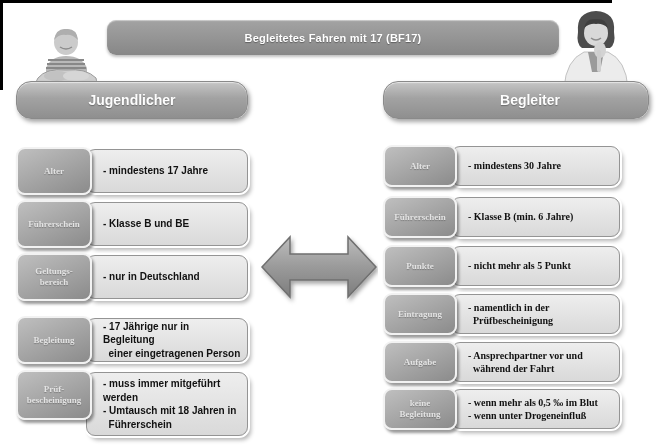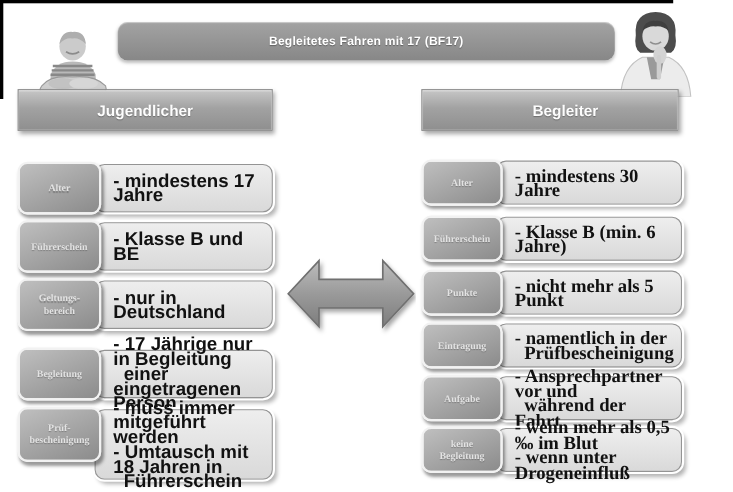--- a/index.html
+++ b/index.html
@@ -15,47 +15,47 @@
     border-radius:9px;
     box-shadow:0 2px 3px rgba(0,0,0,.25), inset 0 1px 1px rgba(255,255,255,.45);
     display:flex; align-items:center; justify-content:center;
     color:#fff; font-weight:bold; font-size:11px; letter-spacing:.2px;
     text-shadow:0 1px 1px rgba(0,0,0,.35);
   }
 
   .col-header {
     position:absolute; top:81px; height:38px;
     background:linear-gradient(#c6c6c6, #a2a2a2 45%, #8f8f8f);
-    border-radius:0;
+    border-radius:15px;
     border:1px solid #8a8a8a;
     box-shadow:2px 3px 4px rgba(0,0,0,.35), inset 0 1px 1px rgba(255,255,255,.55);
     display:flex; align-items:center; justify-content:center;
     color:#fdfdfd; font-weight:bold; font-size:14px;
     text-shadow:0 1px 1px rgba(0,0,0,.3);
   }
   .col-header.left { left:16px; width:232px; }
-  .col-header.right { left:383px; width:234px;padding-left:28px; }
+  .col-header.right { left:383px; width:266px;padding-left:28px; }
 
   .row { position:absolute; }
   .row .tab {
     position:absolute; left:0; top:0; z-index:2;
     background:linear-gradient(155deg, #bfbfbf, #8b8b8b);
     border:2px solid #f2f2f2; border-radius:9px;
     box-shadow:2px 3px 3px rgba(0,0,0,.4);
     display:flex; align-items:center; justify-content:center; text-align:center;
     color:#e3e3e3; font-weight:bold; font-size:9px; line-height:11px;
     white-space:pre-wrap; text-shadow:0 1px 1px rgba(0,0,0,.25);font-family:Liberation Serif, serif;
   }
   .row .box {
     position:absolute; z-index:1;
     background:linear-gradient(#eeeeee, #d9d9d9);
     border:1px solid #949494; border-radius:9px;
     box-shadow:0 0 0 2px #ffffff, 3px 4px 4px rgba(0,0,0,.3);
     display:flex; align-items:center;
-    color:#111; font-weight:bold; font-size:17px; line-height:13.5px;
+    color:#111; font-weight:bold; font-size:10px; line-height:13.5px;
     white-space:pre-wrap; padding:2px 6px 2px 16px;
   }
   .row.lcol { left:16px; width:232px; }
   .row.lcol .tab { width:76px; height:48px; }
   .row.lcol .box { left:70px; width:162px; top:2px; height:44px; }
   .row.rcol { left:383px; width:238px; }
   .row.rcol .tab { width:74px; height:42px; }
   .row.rcol .box { left:68px; width:169px; top:1px; height:40px;font-family:Liberation Serif, serif; }
 
   .center-arrow { position:absolute; left:260px; top:229px; width:118px; height:80px; }

